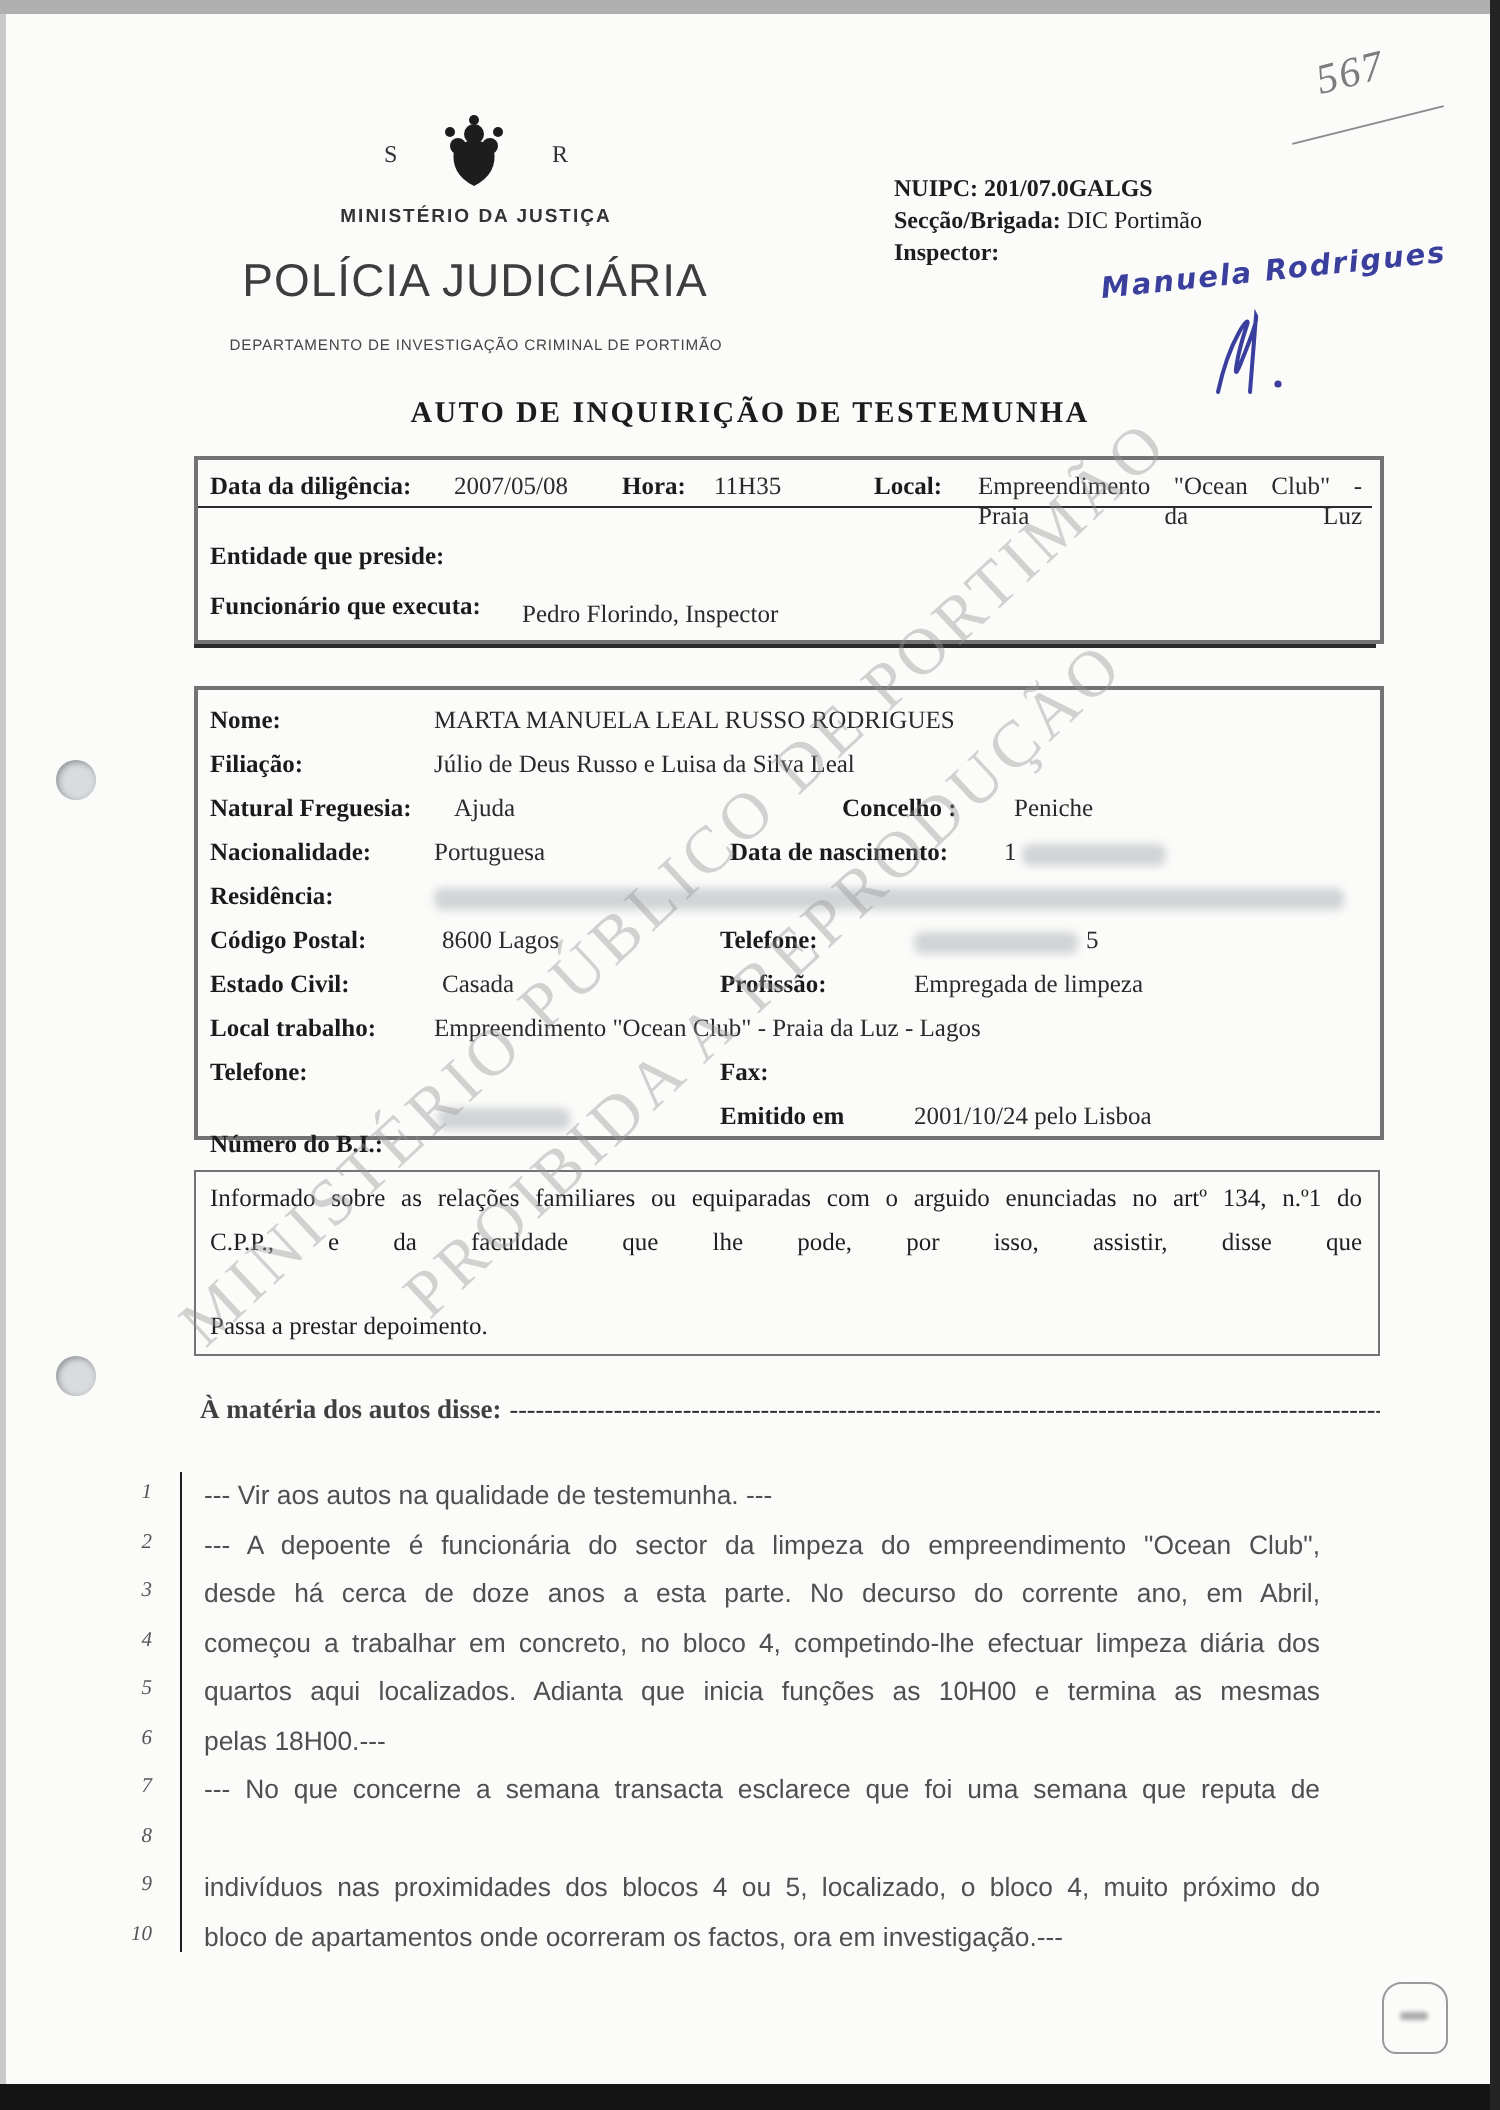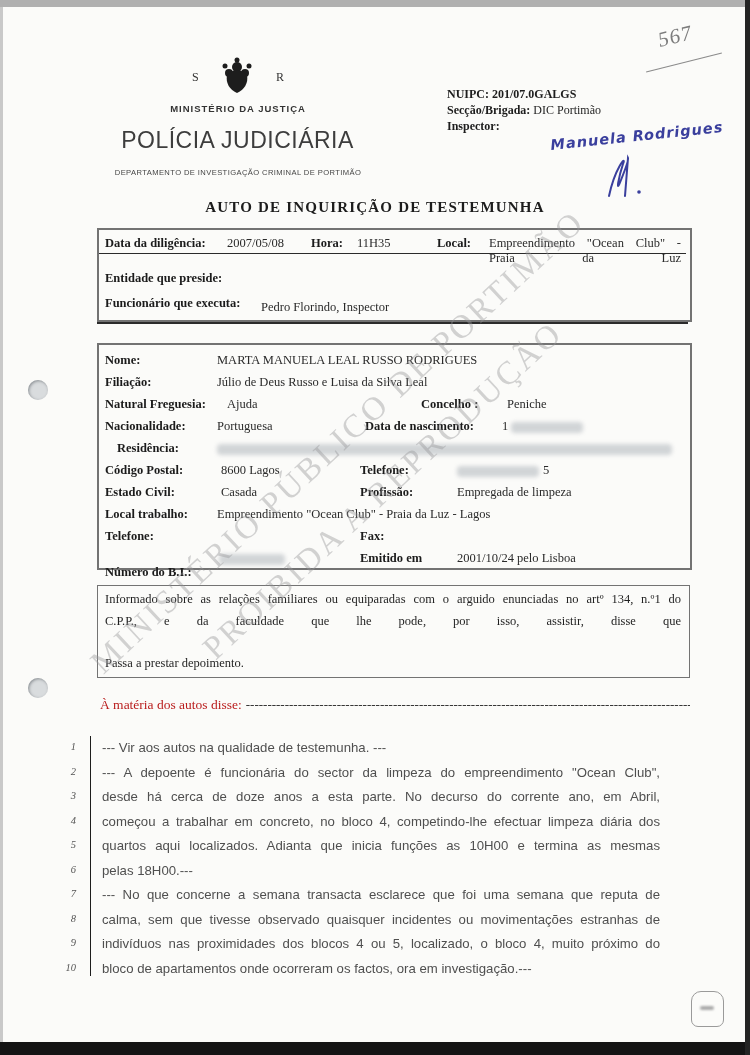--- a/index.html
+++ b/index.html
@@ -36,21 +36,21 @@
   .t-label{position:absolute;font-weight:bold;font-size:12.5px;color:#1b1b1b;white-space:nowrap;}
   .t-value{position:absolute;font-size:12.5px;color:#2a2a2a;white-space:nowrap;}
   .rule{position:absolute;border-top:1.4px solid #2b2b2b;}
   .smudge{position:absolute;height:11px;border-radius:4px;background:#98a0a8;opacity:.42;filter:blur(2px);}
   .wrapval{white-space:normal;text-align:justify;text-align-last:justify;line-height:15px;}
   
   .notice-line{position:absolute;left:7px;width:576px;font-size:12.5px;color:#1f1f1f;line-height:15px;}
   .jl{text-align:justify;text-align-last:justify;}
   
   .materia{left:100px;top:697px;width:590px;display:flex;align-items:baseline;overflow:hidden;}
-  .materia .lbl{font-weight:normal;font-size:13.5px;white-space:nowrap;color:#b91c1c;}
+  .materia .lbl{font-weight:bold;font-size:13.5px;white-space:nowrap;color:#404040;}
   .materia .dash{font-size:13px;white-space:nowrap;overflow:hidden;color:#2a2a2a;margin-left:4px;flex:1;}
   
   .dep-rule{left:90px;top:736px;width:0;height:240px;border-left:1.6px solid #1d1d1d;}
   .dep-num{position:absolute;left:52px;width:24px;text-align:right;font-style:italic;
            font-size:10.5px;color:#555;}
   .dep-text{position:absolute;left:102px;width:558px;font-family:"Liberation Sans",sans-serif;
             font-size:13.2px;color:#4f4f4f;line-height:15px;}
   .dep-text.jl{text-align:justify;text-align-last:justify;}
   
   .hole{position:absolute;left:28px;width:20px;height:20px;border-radius:50%;
@@ -151,21 +151,21 @@
     <span class="t-value" style="left:128px;top:52px;">Ajuda</span>
     <span class="t-label" style="left:322px;top:52px;">Concelho :</span>
     <span class="t-value" style="left:408px;top:52px;">Peniche</span>
 
     <span class="t-label" style="left:6px;top:74px;">Nacionalidade:</span>
     <span class="t-value" style="left:118px;top:74px;">Portuguesa</span>
     <span class="t-label" style="left:266px;top:74px;">Data de nascimento:</span>
     <span class="t-value" style="left:403px;top:74px;">1</span>
     <div class="smudge" style="left:412px;top:77px;width:72px;"></div>
 
-    <span class="t-label" style="left:6px;top:96px;margin-left:12px;">Residência:</span>
+    <span class="t-label" style="left:6px;top:96px;">Residência:</span>
     <div class="smudge" style="left:118px;top:99px;width:455px;"></div>
 
     <span class="t-label" style="left:6px;top:118px;">Código Postal:</span>
     <span class="t-value" style="left:122px;top:118px;">8600 Lagos</span>
     <span class="t-label" style="left:261px;top:118px;">Telefone:</span>
     <div class="smudge" style="left:358px;top:121px;width:82px;"></div>
     <span class="t-value" style="left:444px;top:118px;">5</span>
 
     <span class="t-label" style="left:6px;top:140px;">Estado Civil:</span>
     <span class="t-value" style="left:122px;top:140px;">Casada</span>
@@ -212,21 +212,20 @@
   <span class="dep-num" style="top:839px;">5</span>
   <div class="dep-text jl" style="top:838px;">quartos aqui localizados. Adianta que inicia funções as 10H00 e termina as mesmas</div>
 
   <span class="dep-num" style="top:864px;">6</span>
   <div class="dep-text" style="top:863px;">pelas 18H00.---</div>
 
   <span class="dep-num" style="top:888px;">7</span>
   <div class="dep-text jl" style="top:887px;">--- No que concerne a semana transacta esclarece que foi uma semana que reputa de</div>
 
   <span class="dep-num" style="top:913px;">8</span>
-  <div class="dep-text jl" style="top:912px;">calma, sem que tivesse observado quaisquer incidentes ou movimentações estranhas de</div>
 
   <span class="dep-num" style="top:937px;">9</span>
   <div class="dep-text jl" style="top:936px;">indivíduos nas proximidades dos blocos 4 ou 5, localizado, o bloco 4, muito próximo do</div>
 
   <span class="dep-num" style="top:962px;">10</span>
   <div class="dep-text" style="top:961px;">bloco de apartamentos onde ocorreram os factos, ora em investigação.---</div>
 
   <div class="abs stamp">
     <div class="stamp-mark"></div>
   </div>

